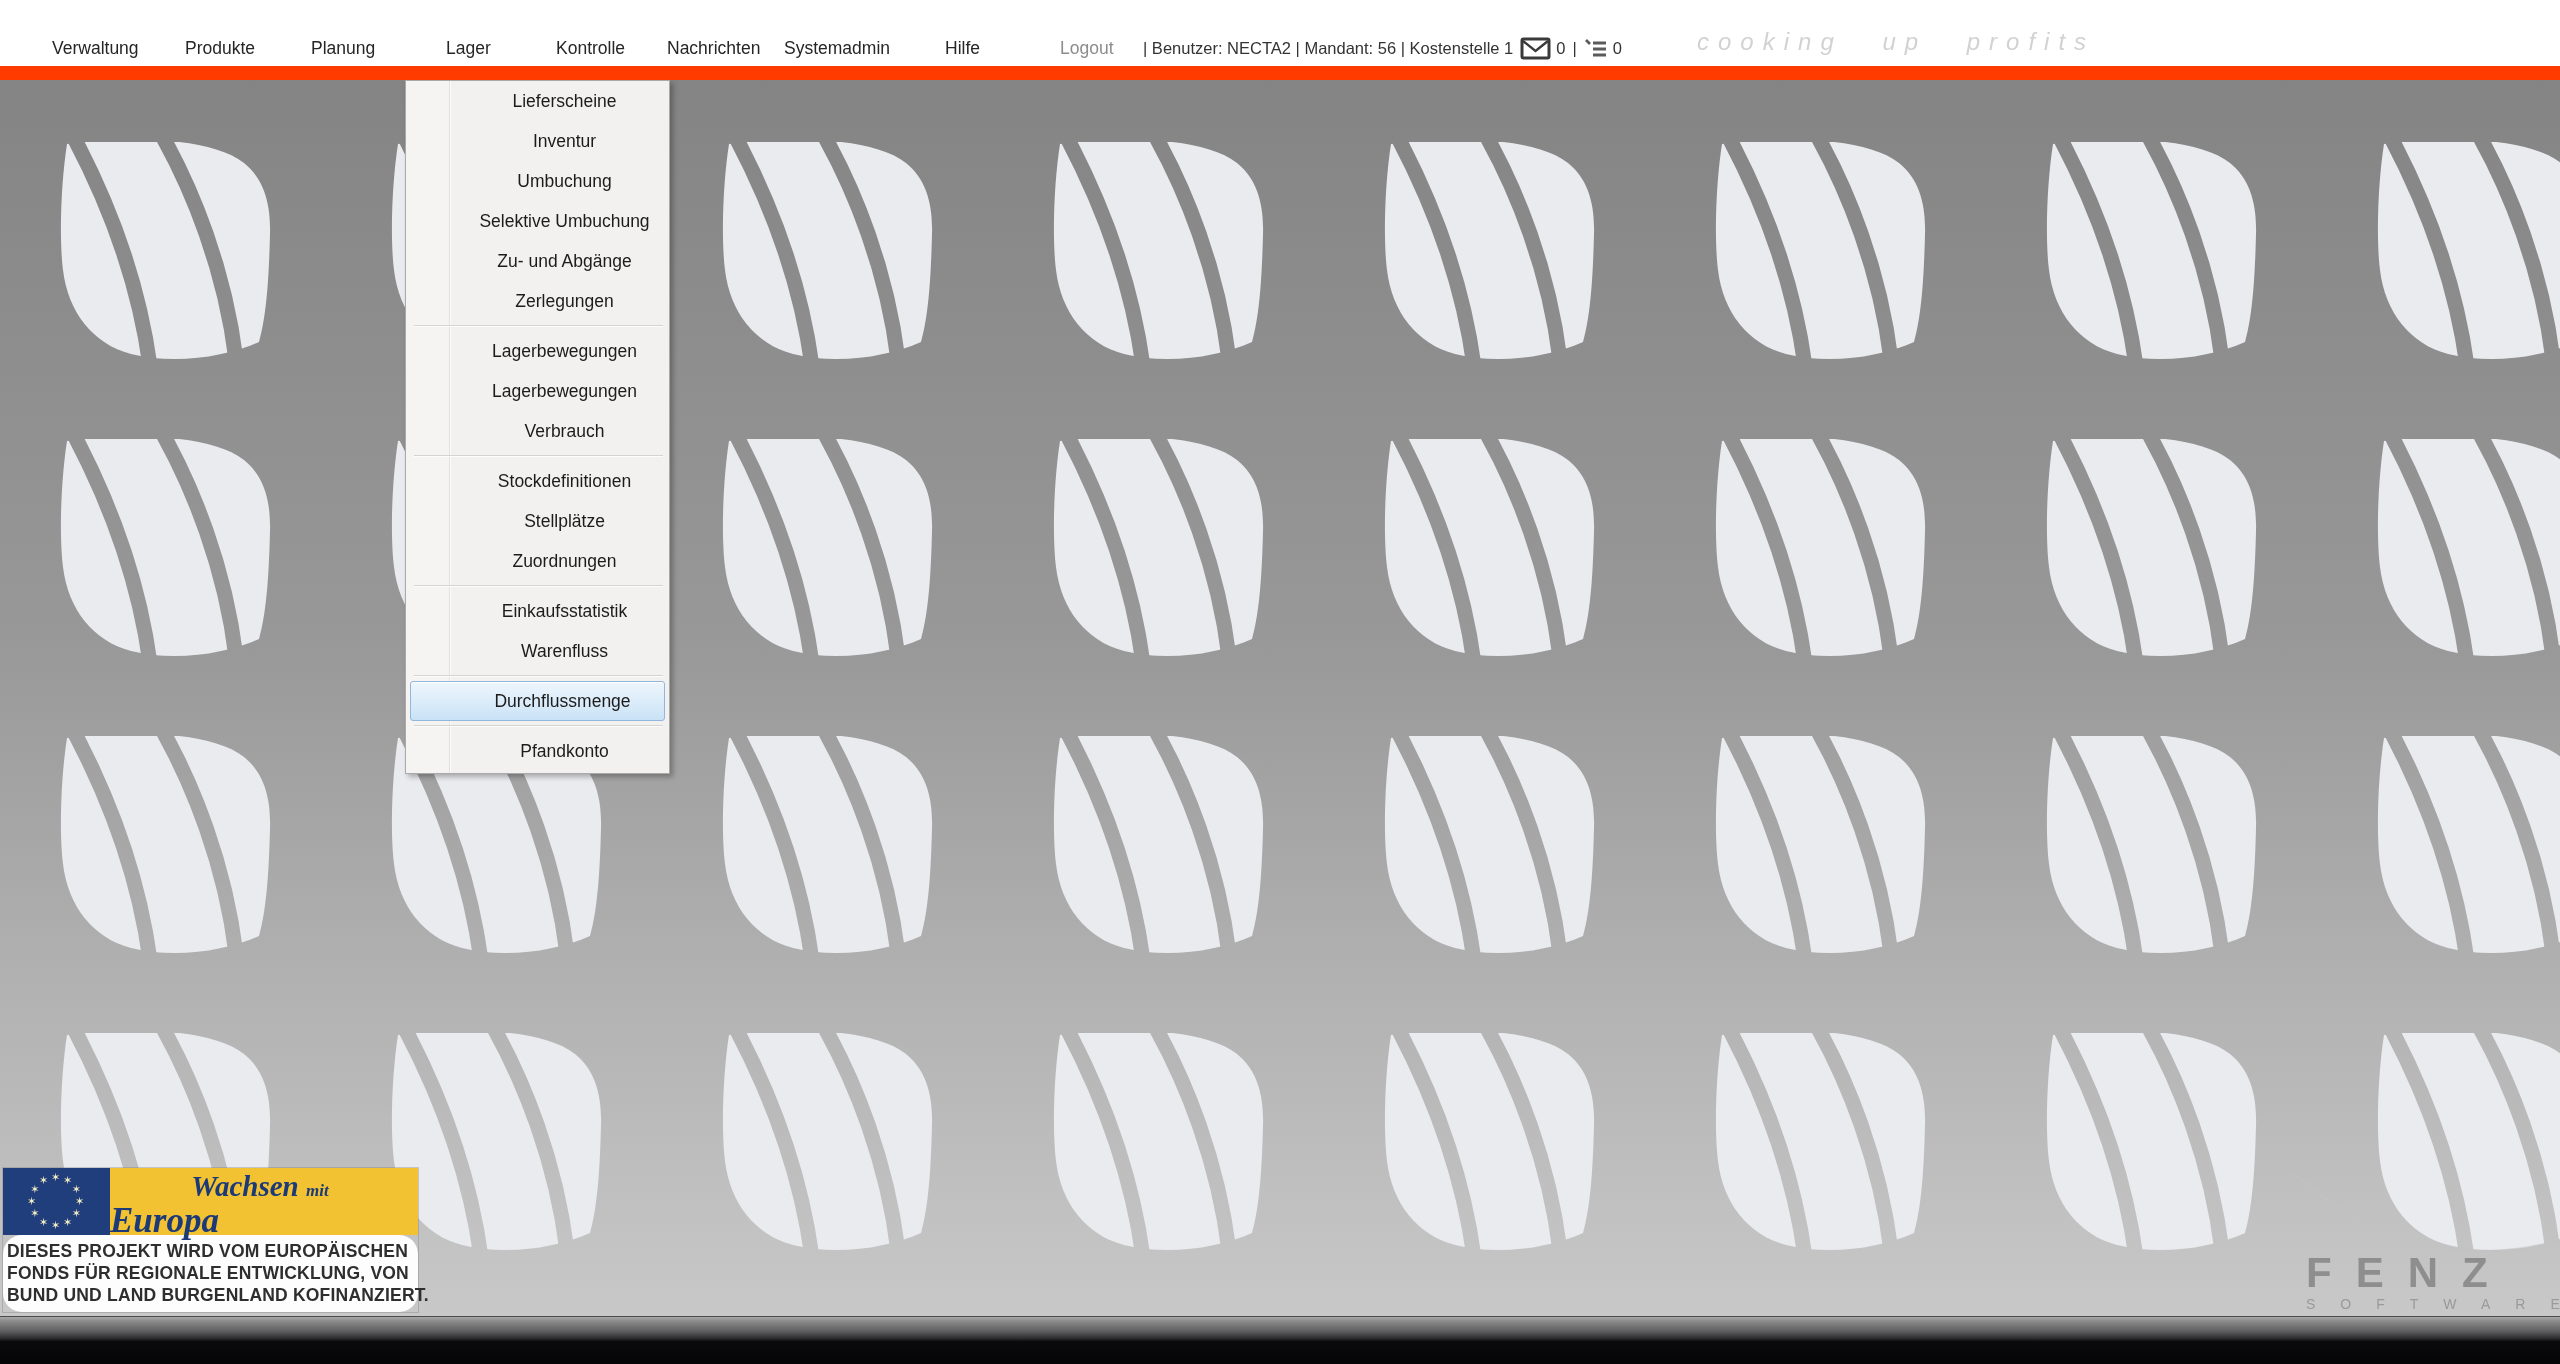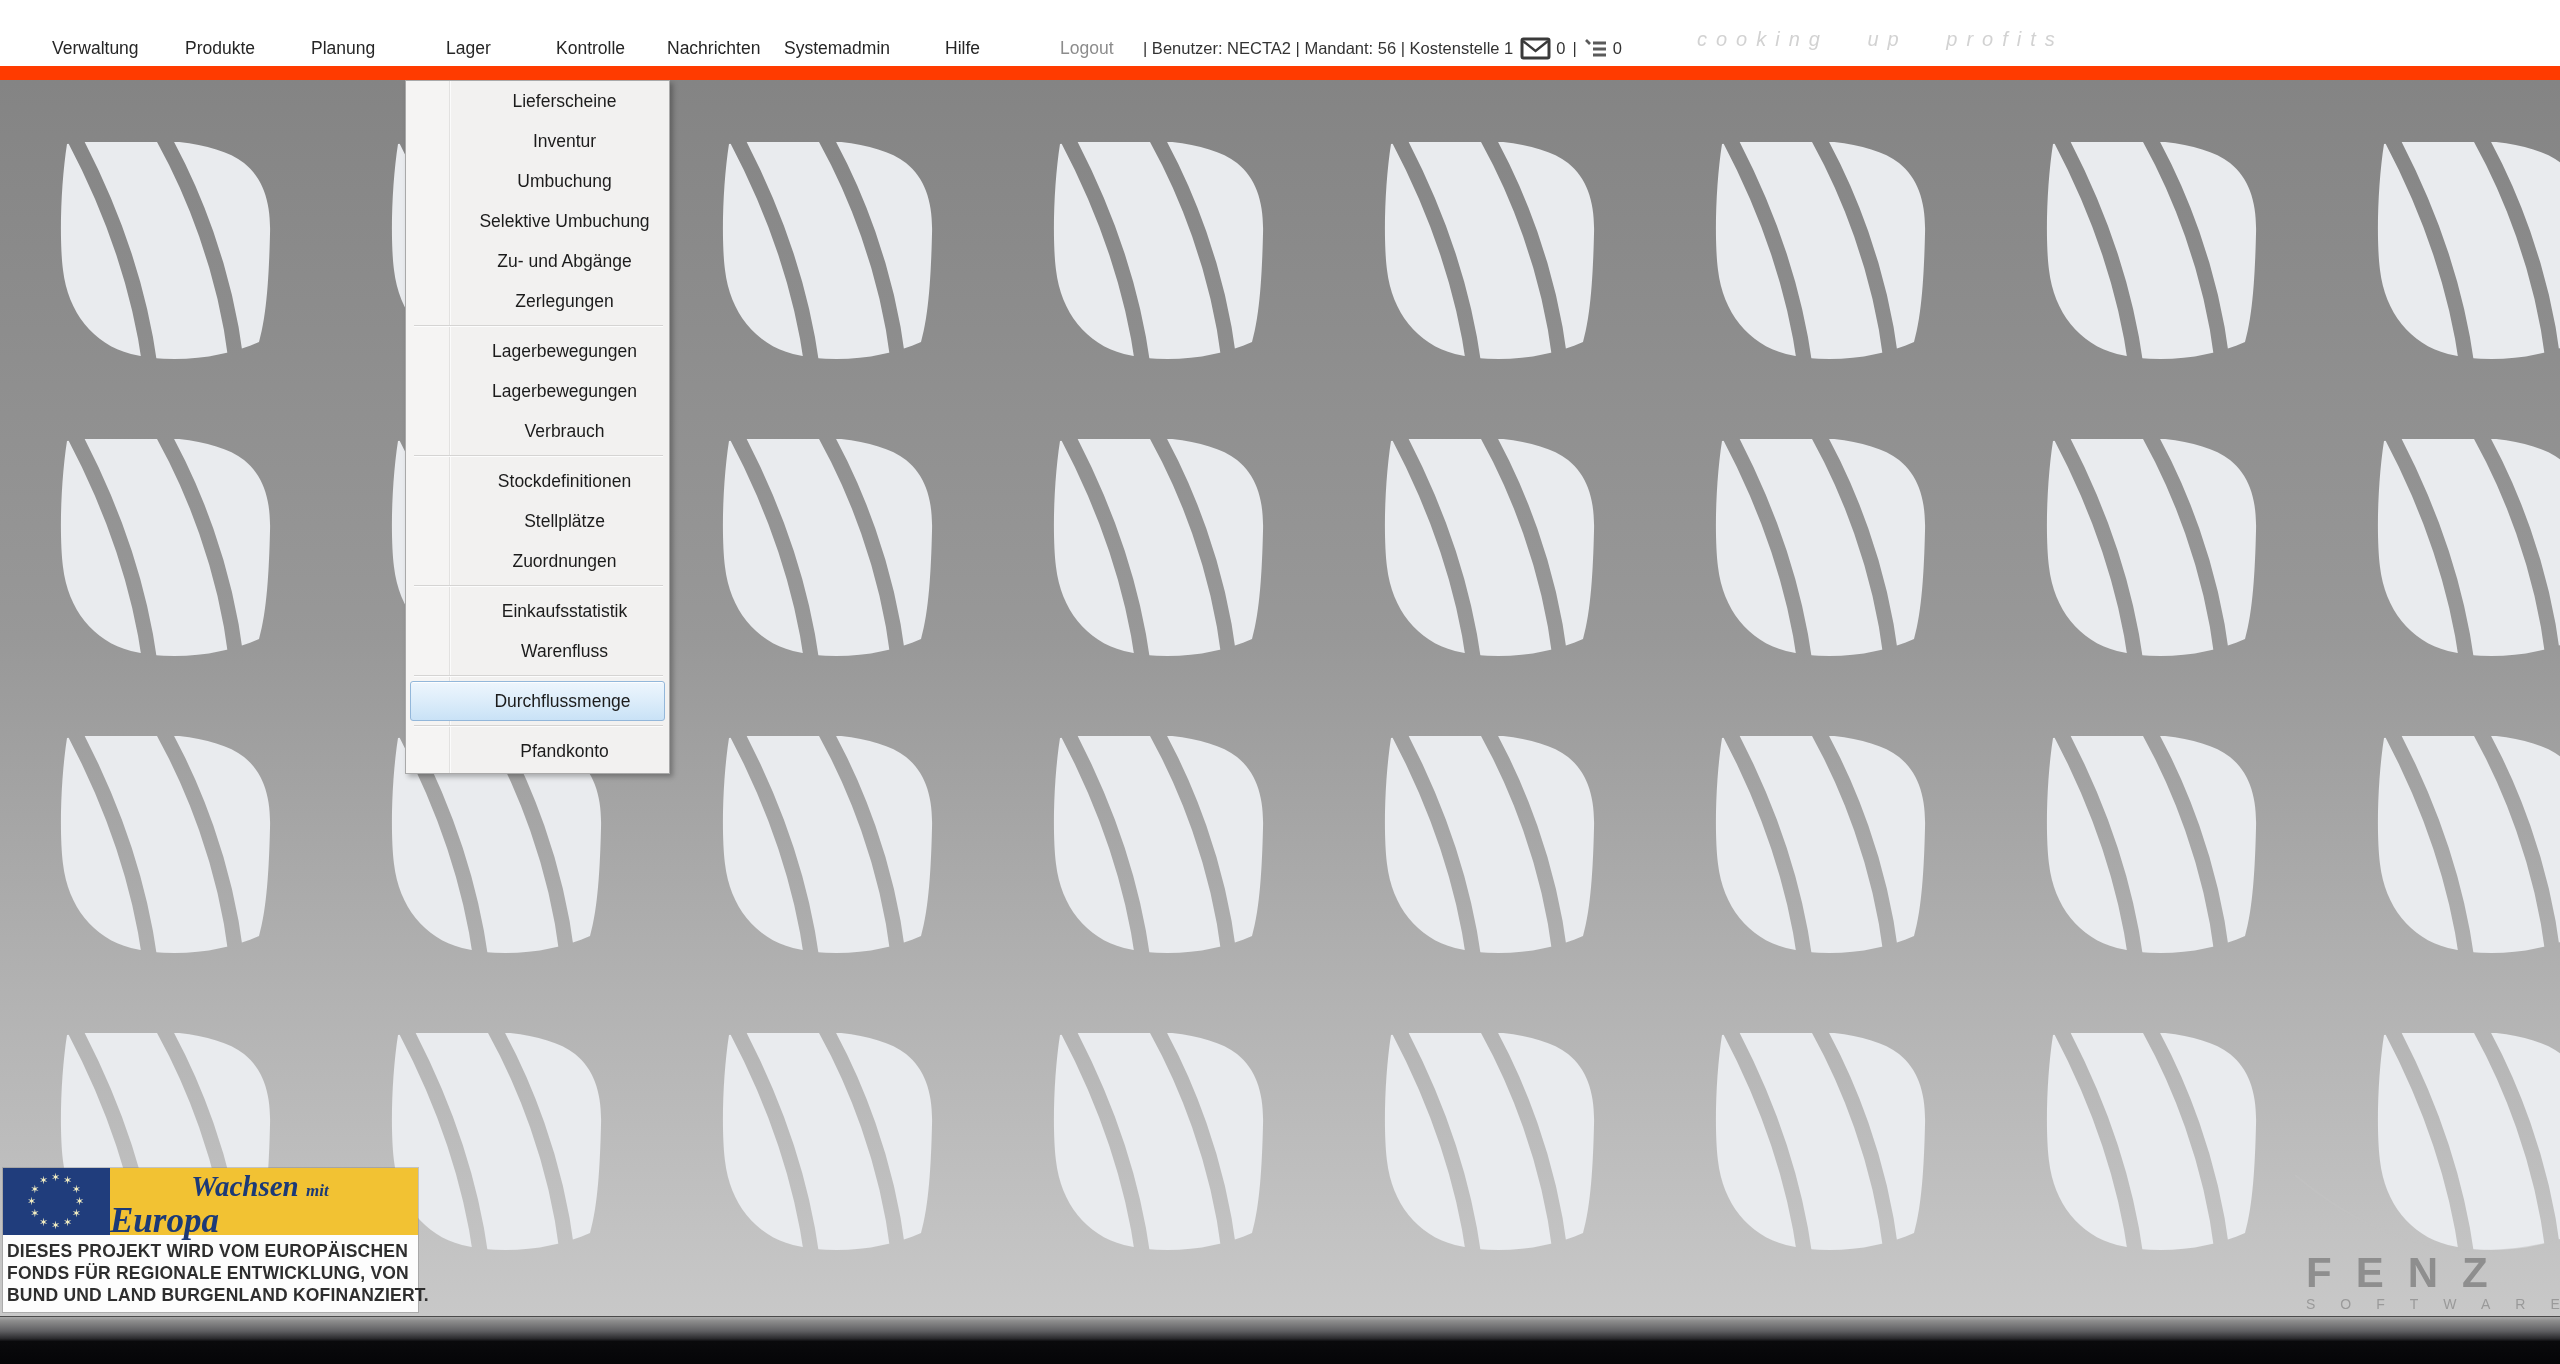--- a/index.html
+++ b/index.html
@@ -18,21 +18,21 @@
   body{font-family:"Liberation Sans", sans-serif;background:#fff;}
   .stage{position:relative;width:2560px;height:1364px;overflow:hidden;background:#e5e5e5;}
 
   
   .topbar{position:absolute;left:0;top:0;width:2560px;height:66px;background:#ffffff;z-index:30;}
   .menu-item{position:absolute;top:38px;font-size:17.5px;color:#262626;line-height:20px;cursor:default;white-space:nowrap;}
   .logout{color:#8c8c8c;}
   .user-status{position:absolute;left:1143px;top:36px;display:flex;align-items:center;font-size:16.5px;color:#333;white-space:nowrap;}
   .user-status .gap{display:inline-block;width:7px;}
   .user-status svg{display:block;}
-  .tagline{position:absolute;left:1697px;top:28px;font-size:20px;font-style:italic;color:#d2d2d2;letter-spacing:9px;word-spacing:24px;white-space:nowrap;}
+  .tagline{position:absolute;left:1697px;top:28px;font-size:24px;font-style:italic;color:#d2d2d2;letter-spacing:9px;word-spacing:24px;white-space:nowrap;}
   .logo{position:absolute;left:2243px;top:3px;display:flex;align-items:flex-start;}
   .logo-text{font-size:57px;font-weight:bold;color:#141414;letter-spacing:4px;line-height:58px;margin-left:6px;}
 
   
   .orange-bar{position:absolute;left:0;top:66px;width:2560px;height:14px;background:var(--accent-orange);z-index:30;}
 
   
   .content{position:absolute;left:0;top:80px;width:2560px;height:1236px;background:linear-gradient(180deg,var(--bg-gray-top) 0%,#989898 45%,#b3b3b3 75%,var(--bg-gray-bottom) 100%);z-index:1;}
   .pattern-svg{position:absolute;left:0;top:0;}
 
@@ -46,21 +46,21 @@
 
   
   .eu-banner{position:absolute;left:3px;top:1088px;width:415px;z-index:20;box-shadow:0 0 0 1px rgba(120,120,120,.35);}
   .eu-top{position:relative;height:67px;background:var(--eu-yellow);}
   .eu-flag{position:absolute;left:0;top:0;width:107px;height:67px;background:var(--eu-blue);}
   .eu-star{position:absolute;color:#f3eec2;font-size:11px;line-height:11px;}
   .eu-heading{position:absolute;left:107px;top:4px;width:300px;color:#1c3a77;font-family:"Liberation Serif", serif;font-style:italic;font-weight:bold;text-align:center;line-height:1;}
   .eu-h-line1{font-size:29px;}
   .eu-h-mit{font-size:17px;}
   .eu-h-line2{font-size:35px;text-align:left;padding-right:38px;margin-top:2px;}
-  .eu-text{background:#fdfdfd;padding:5px 4px 6px 4px;}
+  .eu-text{background:#fdfdfd;padding:5px 4px 6px 4px;border-radius:19px;}
   .eu-text div{font-size:17.5px;font-weight:bold;color:#2e2e2e;line-height:22px;letter-spacing:.2px;white-space:nowrap;}
 
   
   .fenz{position:absolute;left:2306px;top:1172px;z-index:15;}
   .fenz-name{font-size:42px;font-weight:bold;color:#8e8e8e;letter-spacing:24px;line-height:42px;white-space:nowrap;}
   .fenz-sub{font-size:14px;color:#9a9a9a;letter-spacing:25px;margin-top:2px;white-space:nowrap;}
 
   
   .bottom-bar{position:absolute;left:0;top:1316px;width:2560px;height:48px;z-index:50;border-top:1px solid #4a4a4a;background:linear-gradient(180deg,#a9a9a9 0%,#8d8d8d 8%,#5f5f62 30%,#2b2b2e 46%,#0a0a0c 52%,#050507 100%);}
 </style>

